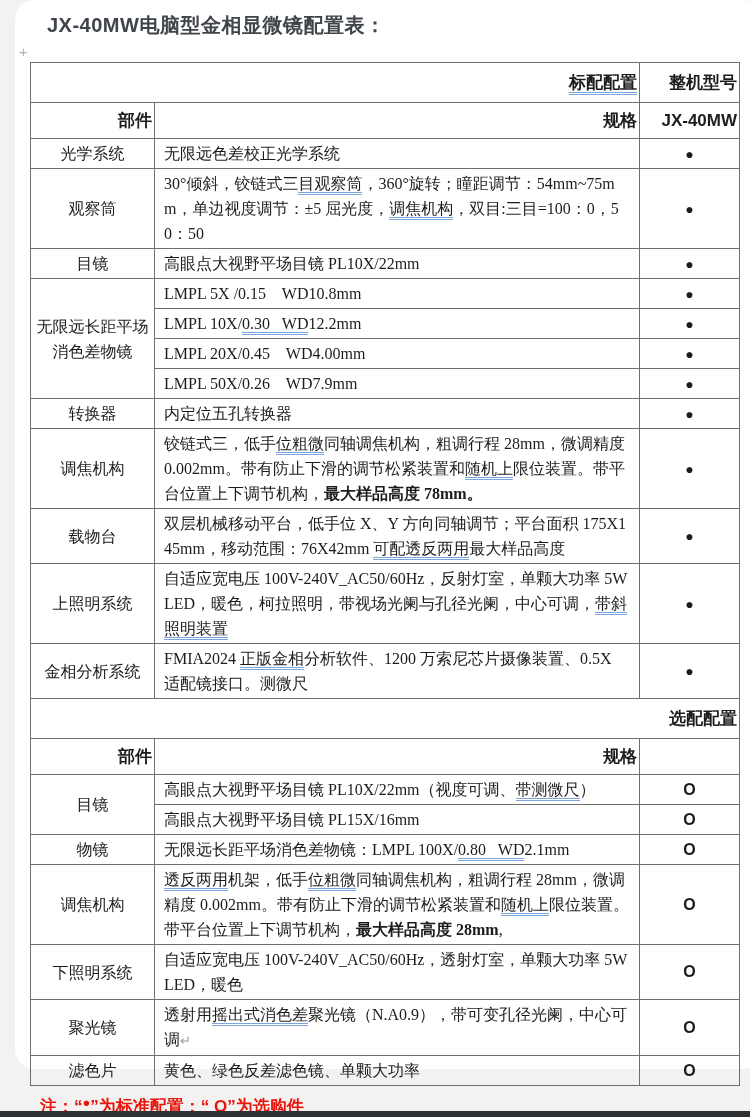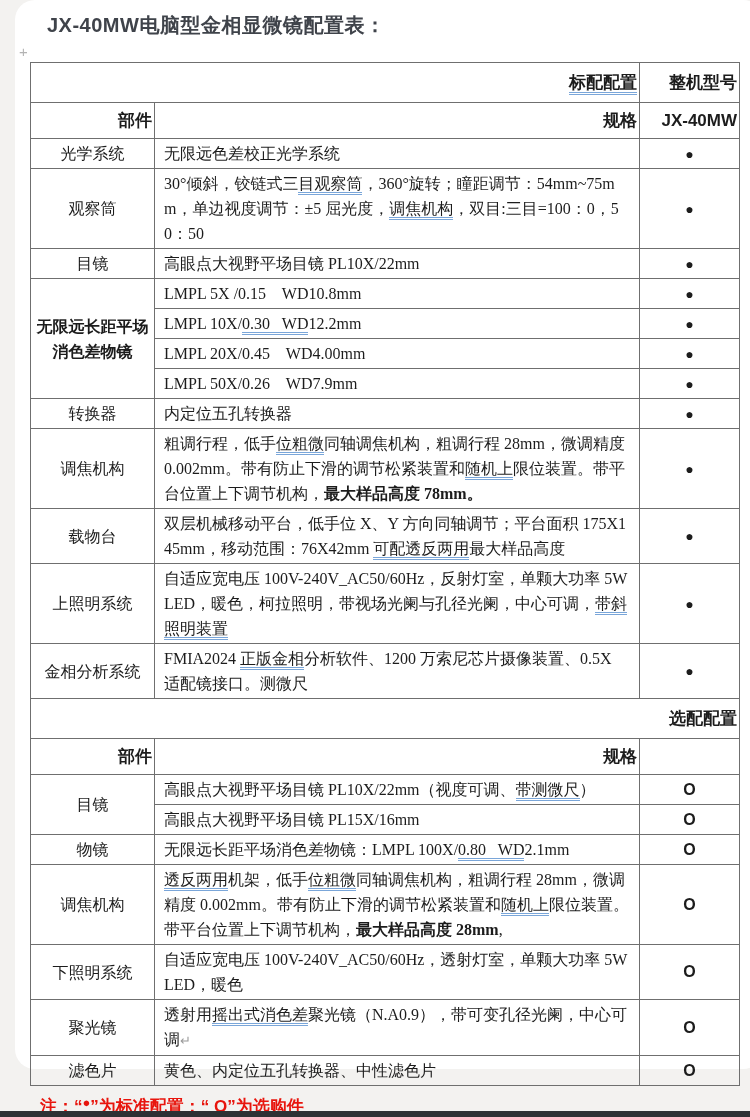--- a/index.html
+++ b/index.html
@@ -37,21 +37,21 @@
     text-align:right;font-weight:bold;font-size:17px;
     height:35px;padding:2px;
   }
   td.th{
     text-align:right;font-weight:bold;font-size:17px;
     height:31px;padding:2px;
   }
   td.part{
     text-align:center;font-size:16px;line-height:25px;padding:2px 0;
   }
-  td.part.b{font-weight:bold;}
+  td.part.b{font-weight:normal;}
   td.spec{
     font-size:16px;line-height:25px;padding:2px 9px;
     white-space:pre-wrap;word-break:break-all;font-family:Liberation Serif, serif;
   }
   td.mark{text-align:center;font-size:14px;padding:0;}
   td.mark.o{font-weight:bold;font-size:16px;}
   span.u{
     border-bottom:3px double var(--underline_blue,#7aa6d9);
   }
   span.b{font-weight:bold;text-align:right;}
@@ -121,21 +121,21 @@
           <td class="spec"><span>LMPL 50X/0.26    WD7.9mm</span></td>
           <td class="mark">●</td>
         </tr>
         <tr>
           <td class="part" rowspan="1">转换器</td>
           <td class="spec"><span>内定位五孔转换器</span></td>
           <td class="mark">●</td>
         </tr>
         <tr>
           <td class="part" rowspan="1">调焦机构</td>
-          <td class="spec"><span>粗调行程，低手</span><span class="u">位粗微</span><span>同轴调焦机构，粗调行程 28mm，微调精度 0.002mm。带有防止下滑的调节松紧装置和</span><span class="u">随机上</span><span>限位装置。带平台位置上下调节机构，</span><span class="b">最大样品高度 78mm。</span></td>
+          <td class="spec"><span>铰链式三，低手</span><span class="u">位粗微</span><span>同轴调焦机构，粗调行程 28mm，微调精度 0.002mm。带有防止下滑的调节松紧装置和</span><span class="u">随机上</span><span>限位装置。带平台位置上下调节机构，</span><span class="b">最大样品高度 78mm。</span></td>
           <td class="mark">●</td>
         </tr>
         <tr>
           <td class="part" rowspan="1">载物台</td>
           <td class="spec"><span>双层机械移动平台，低手位 X、Y 方向同轴调节；平台面积 175X145mm，移动范围：76X42mm </span><span class="u">可配透反两用</span><span>最大样品高度</span></td>
           <td class="mark">●</td>
         </tr>
         <tr>
           <td class="part" rowspan="1">上照明系统</td>
           <td class="spec"><span>自适应宽电压 100V-240V_AC50/60Hz，反射灯室，单颗大功率 5WLED，暖色，柯拉照明，带视场光阑与孔径光阑，中心可调，</span><span class="u">带斜照明装置</span></td>
@@ -178,20 +178,20 @@
           <td class="spec"><span>自适应宽电压 100V-240V_AC50/60Hz，透射灯室，单颗大功率 5WLED，暖色</span></td>
           <td class="mark o">O</td>
         </tr>
         <tr>
           <td class="part" rowspan="1">聚光镜</td>
           <td class="spec"><span>透射用</span><span class="u">摇出式消色差</span><span>聚光镜（N.A0.9），带可变孔径光阑，中心可调</span><span class="dim">↵</span></td>
           <td class="mark o">O</td>
         </tr>
         <tr>
           <td class="part" rowspan="1">滤色片</td>
-          <td class="spec"><span>黄色、内定位五孔转换器、中性滤色片</span></td>
+          <td class="spec"><span>黄色、绿色反差滤色镜、单颗大功率</span></td>
           <td class="mark o">O</td>
         </tr>
       </tbody>
   </table>
   <div class="note" id="note"><span>注：“</span><span class="sup">●</span><span>”为标准配置；“ O”为选购件</span></div>
 </div>
 <div class="bottom-bar"></div>
 
 </body></html>

